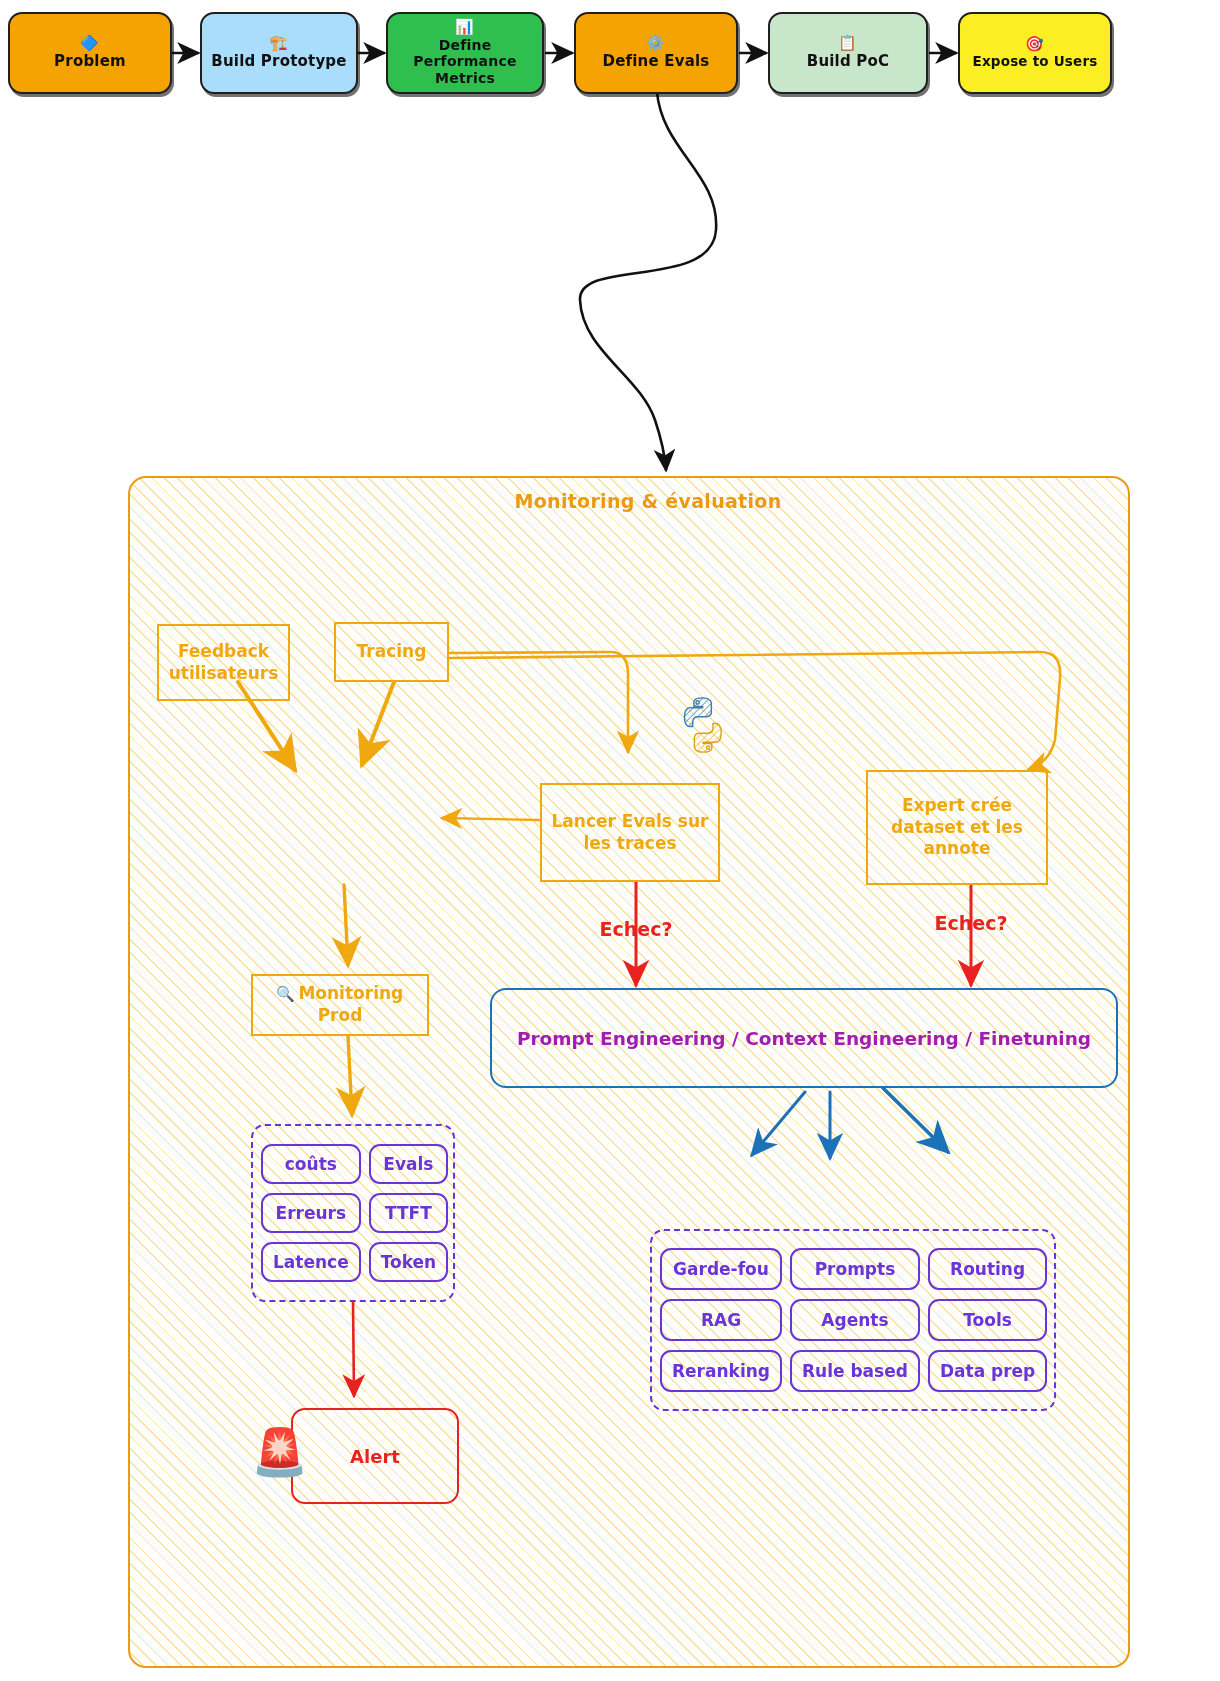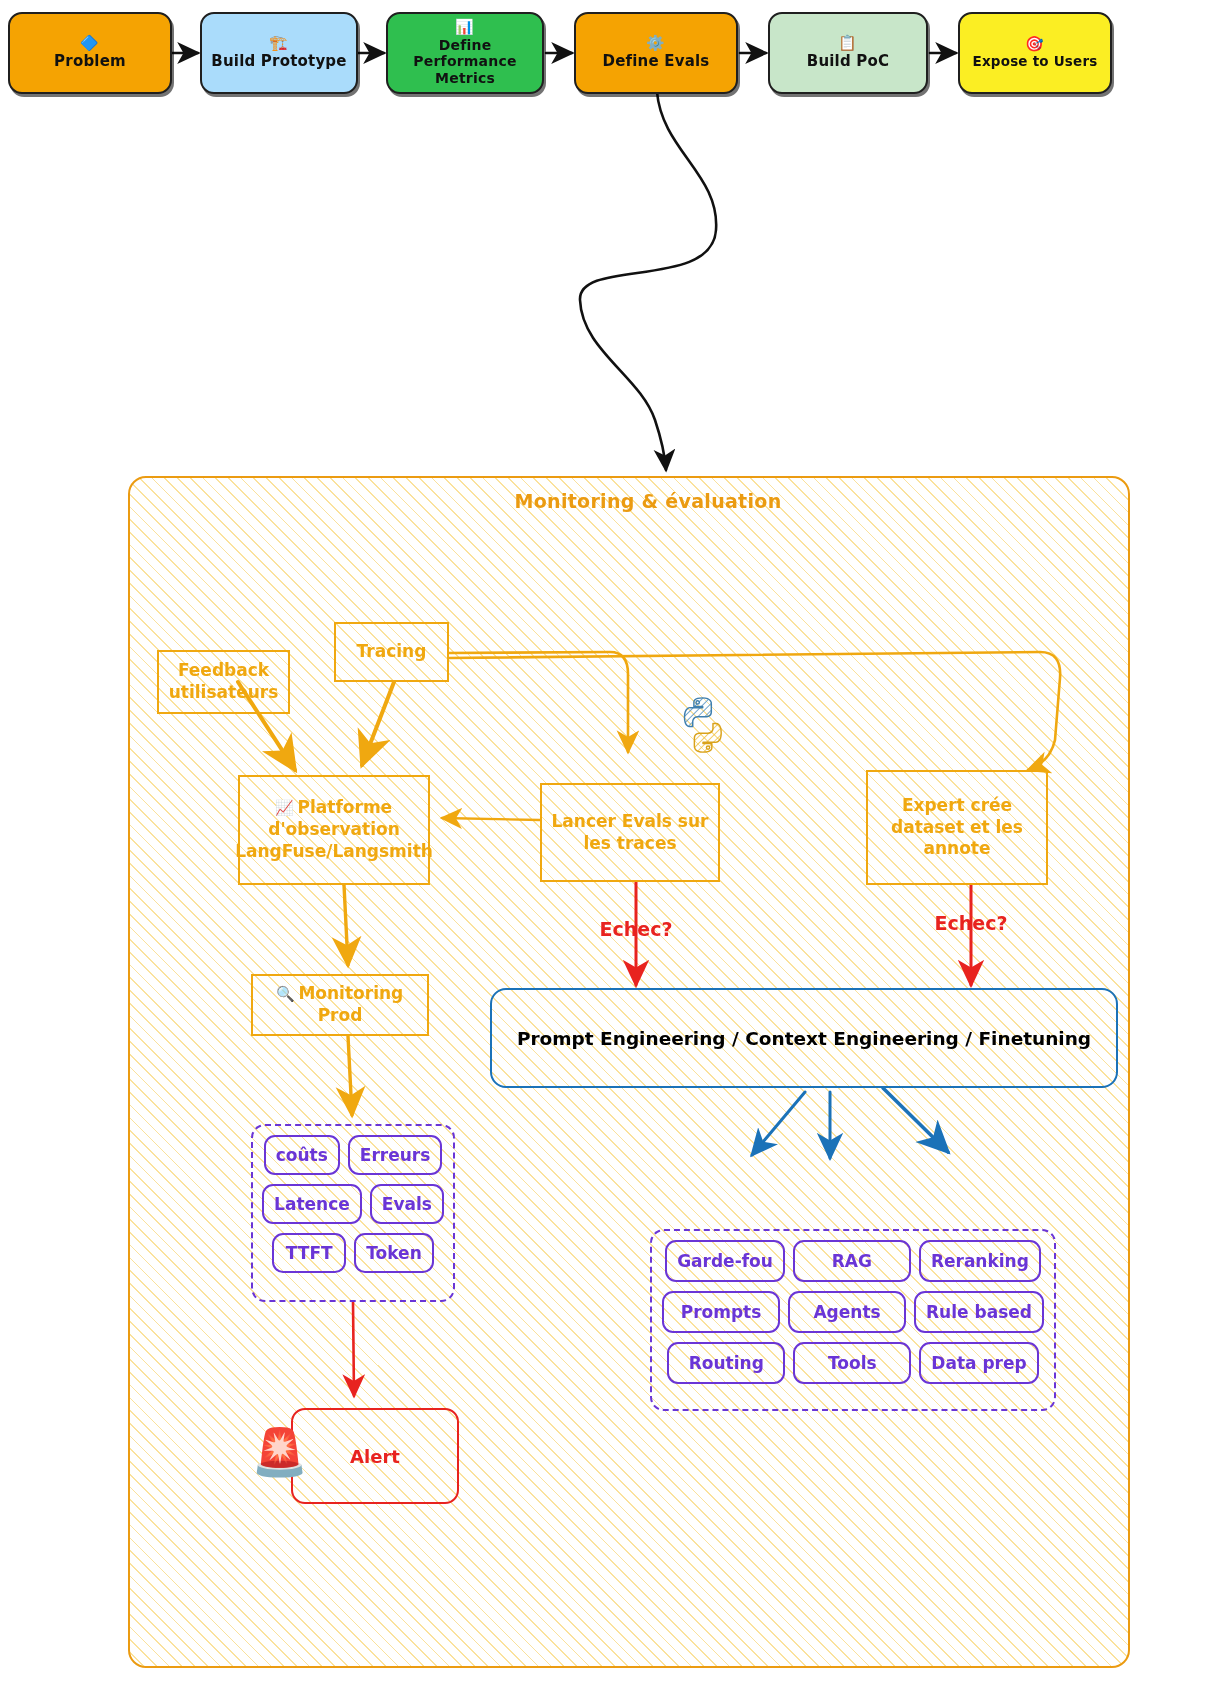--- a/index.html
+++ b/index.html
@@ -53,21 +53,21 @@
     color:#f0a810;font-size:17px;font-weight:600;line-height:1.28;
     font-family:"DejaVu Sans", sans-serif;padding:4px 8px;
   }
   .onode .ic{font-size:15px;margin-right:3px;}
 
   
   .bluenode{
     position:absolute;box-sizing:border-box;
     border:2.3px solid #1b72b8;border-radius:16px;background:transparent;
     display:flex;align-items:center;justify-content:center;text-align:center;
-    color:#000000;font-size:18.5px;font-weight:600;
+    color:#a21caf;font-size:18.5px;font-weight:600;
     font-family:"DejaVu Sans", sans-serif;
   }
 
   
   .alertnode{
     position:absolute;box-sizing:border-box;
     border:2.4px solid #e8231f;border-radius:14px;background:transparent;
     display:flex;align-items:center;justify-content:center;
     color:#e8231f;font-size:18px;font-weight:600;
     font-family:"DejaVu Sans", sans-serif;
@@ -75,21 +75,21 @@
   .siren{
     position:absolute;left:-42px;top:50%;transform:translateY(-58%);
     font-size:46px;line-height:1;
   }
 
   
   .pcluster{
     position:absolute;box-sizing:border-box;
     border:2.6px dashed #6a35d6;border-radius:14px;background:transparent;
     display:flex;flex-wrap:wrap;align-content:flex-start;
-    padding:9px 8px;gap:9px 8px;justify-content:center;
+    padding:9px 8px;gap:9px 8px;justify-content:center;flex-direction:column;
   }
   .ptag{
     box-sizing:border-box;border:2.3px solid #6a35d6;border-radius:11px;
     color:#6a35d6;font-size:17px;font-weight:600;
     font-family:"DejaVu Sans", sans-serif;
     display:flex;align-items:center;justify-content:center;
     padding:5px 10px;background:transparent;white-space:nowrap;
   }
   .pc-left .ptag{min-width:74px;height:40px;}
   .pc-right .ptag{min-width:118px;height:42px;}
@@ -208,32 +208,29 @@
       </pattern>
     </defs>
     <path d="M31.5,4 C22,4 22.6,8.3 22.6,8.3 l0,4.5 l9.1,0 l0,1.3 l-12.7,0 c0,0 -6.1,-0.7 -6.1,9.6
              c0,10.3 5.3,9.9 5.3,9.9 l3.2,0 l0,-4.8 c0,0 -0.2,-5.3 5.2,-5.3 l9,0 c0,0 5,0.1 5,-4.9
              l0,-8.2 C40.6,10.4 41.4,4 31.5,4 z M26.5,7 a1.7,1.7 0 1 1 0,3.4 a1.7,1.7 0 1 1 0,-3.4 z" fill="url(#pyHatch)" stroke="#3f7fae" stroke-width="1.5" stroke-linejoin="round"></path>
     <path d="M32.2,60 C41.7,60 41.1,55.7 41.1,55.7 l0,-4.5 l-9.1,0 l0,-1.3 l12.7,0 c0,0 6.1,0.7 6.1,-9.6
              c0,-10.3 -5.3,-9.9 -5.3,-9.9 l-3.2,0 l0,4.8 c0,0 0.2,5.3 -5.2,5.3 l-9,0 c0,0 -5,-0.1 -5,4.9
              l0,8.2 C23.1,53.6 22.3,60 32.2,60 z M37.2,53.6 a1.7,1.7 0 1 1 0,3.4 a1.7,1.7 0 1 1 0,-3.4 z" fill="url(#pyHatchY)" stroke="#d9a21b" stroke-width="1.5" stroke-linejoin="round"></path>
   </svg>
 
-  <div class="onode" style="left:157px;top:650px;width:133px;height:64px;white-space:pre-line;">
+  <div class="onode" style="left:157px;top:624px;width:133px;height:77px;white-space:pre-line;">
     <span>Feedback
 utilisateurs</span>
   </div>
 
   <div class="onode" style="left:334px;top:622px;width:115px;height:60px;">
     <span>Tracing</span>
   </div>
 
-  <div class="onode" style="left:238px;top:775px;width:192px;height:110px;">
-    <span><span class="ic">📈</span><span>Platforme d'observation LangFuse/Langsmith</span></span>
-  </div>
 
   <div class="onode" style="left:540px;top:783px;width:180px;height:99px;">
     <span>Lancer Evals sur les traces</span>
   </div>
 
   <div class="onode" style="left:251px;top:974px;width:178px;height:62px;">
     <span><span class="ic">🔍</span><span>Monitoring Prod</span></span>
   </div>
 
   <div class="onode" style="left:866px;top:770px;width:182px;height:115px;">

